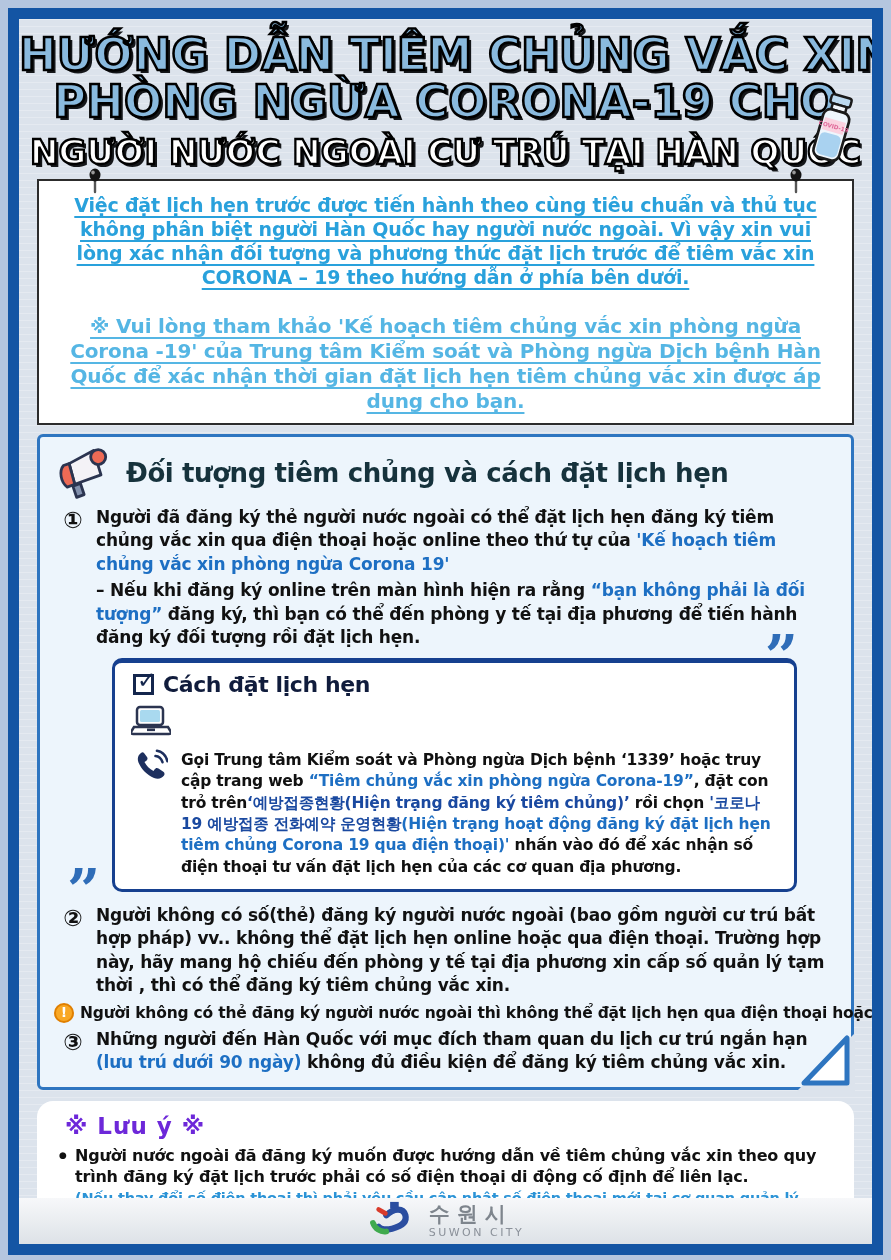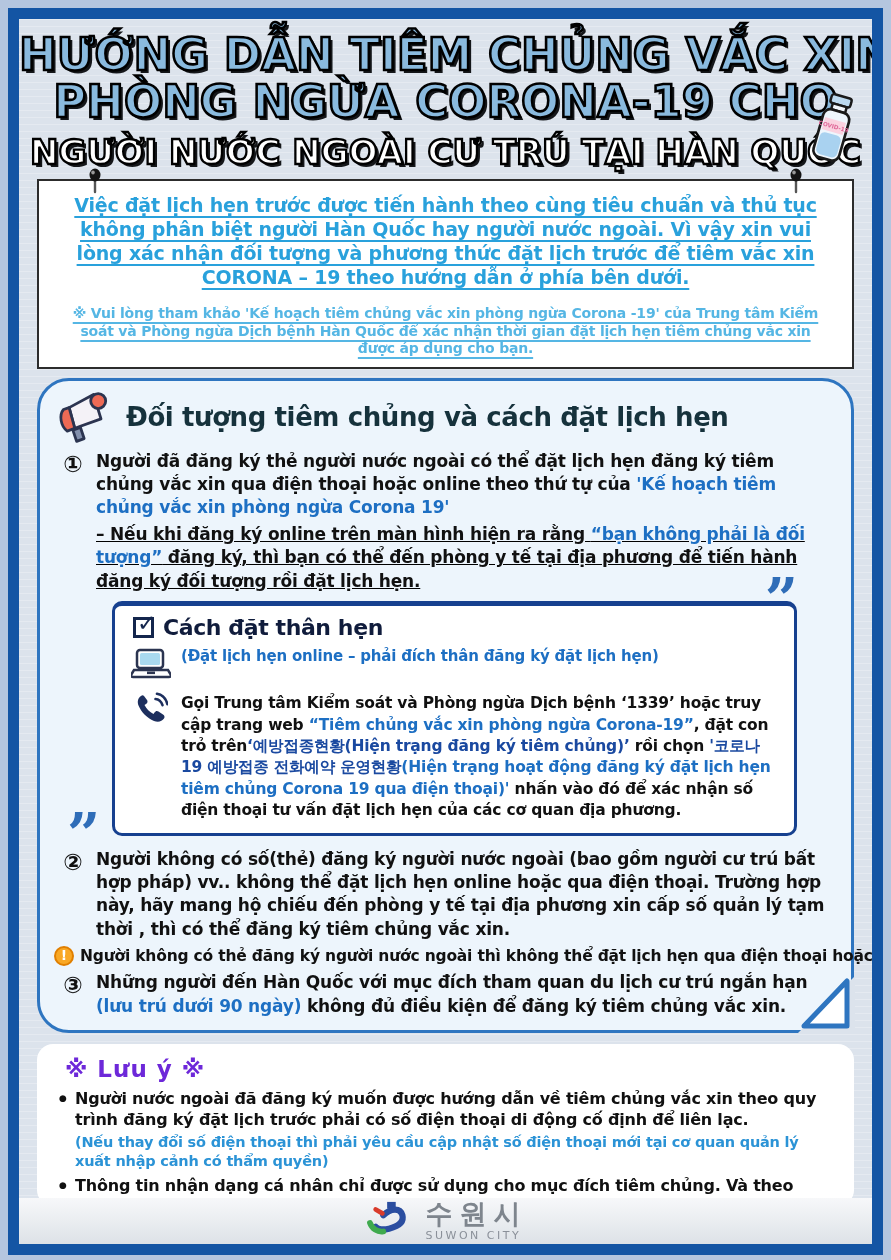--- a/index.html
+++ b/index.html
@@ -18,34 +18,34 @@
   .t-white { font-size:34px; font-weight:800; color:#ffffff; -webkit-text-stroke:2.3px #000;
              text-shadow:3px 3px 0 #15171a; margin-top:9px; line-height:1.05; white-space:nowrap; }
   .vial { position:absolute; right:16px; top:74px; transform:rotate(16deg); }
 
   
   .notice-box { margin:9px 18px 0; background:#fff; border:2px solid #2c2c2c; position:relative; padding:13px 28px 9px; }
   .pin { position:absolute; top:-13px; }
   .pin.l { left:48px; } .pin.r { right:48px; }
   .n1 { color:#29a1dc; font-weight:700; font-size:19px; line-height:1.26; text-align:center;
         text-decoration:underline; text-decoration-thickness:2px; text-underline-offset:4px; letter-spacing:-0.2px; }
-  .n2 { color:#55b6e4; font-weight:700; font-size:14px; line-height:1.25; text-align:center; margin-top:15px;
+  .n2 { color:#55b6e4; font-weight:700; font-size:20px; line-height:1.25; text-align:center; margin-top:24px;
         text-decoration:underline; text-decoration-thickness:2px; text-underline-offset:4px; letter-spacing:-0.2px; }
 
   
-  .main-box { margin:9px 18px 0; background:#edf5fc; border:3.5px solid #2e75c0; border-radius:32px;
+  .main-box { margin:9px 18px 0; background:#edf5fc; border:3.5px solid #2e75c0; border-radius:6px;
               padding:8px 16px 12px 14px; position:relative; }
   .sec-head { display:flex; align-items:center; gap:10px; margin-left:2px; }
   .sec-head h2 { font-size:26px; font-weight:800; color:#16323c; letter-spacing:-0.4px; }
   .item { display:flex; gap:8px; margin-top:5px; padding:0 4px; }
   .num { font-size:23px; line-height:1.25; font-weight:600; color:#111; flex:0 0 30px; text-align:center; }
   .item p, .subitem p { font-size:17px; font-weight:700; color:#111; line-height:1.38; letter-spacing:-0.2px; }
   .bl { color:#1d6fc3; }
   .kr { color:#1a49a0; }
-  .subitem { margin:3px 4px 8px 42px;text-decoration:underline; }
+  .subitem { margin:3px 4px 8px 42px; }
 
   .howto-box { margin:7px 38px 12px 58px; background:#fff; border:3px solid #16408f; border-top-width:5px;
                border-radius:10px; padding:9px 16px 11px; position:relative; }
   .q { position:absolute; font-family:"DejaVu Serif","Liberation Serif",serif; font-weight:bold;
        font-size:58px; color:#2f6db8; line-height:1; height:40px; overflow:visible; }
   .q::before { content:"\201D"; }
   .q-top { top:-36px; right:-4px; }
   .q-btm { bottom:-12px; left:-48px; }
   .howto-head { display:flex; align-items:center; gap:9px; margin-left:2px; }
   .cbx { width:21px; height:21px; border:3px solid #14264d; position:relative; flex:0 0 21px; }
@@ -68,21 +68,21 @@
   .note-box { margin:11px 18px 0; background:#fff; border-radius:16px; padding:10px 22px 10px; }
   .note-box h2 { font-size:23px; font-weight:800; color:#6d28d9; margin:2px 0 7px 6px; letter-spacing:1px; }
   .nli { position:relative; padding-left:16px; font-size:16px; font-weight:700; line-height:1.3;
          color:#111; margin-top:5px; letter-spacing:-0.2px; }
   .nli::before { content:"\25CF"; position:absolute; left:0; top:4px; font-size:9px; color:#111; }
   .nsub { color:#2b93d6; font-size:14.5px; font-weight:700; line-height:1.3; margin-top:2px; letter-spacing:-0.2px; }
 
   
   .footer { position:absolute; left:0; right:0; bottom:0; height:46px;
             background:linear-gradient(#f7f8fa,#dde2e7); display:flex; align-items:center; justify-content:center; gap:10px; }
-  .f-kr { font-size:27px; color:#7e858d; letter-spacing:7px; font-weight:700; line-height:1.05; }
+  .f-kr { font-size:21px; color:#7e858d; letter-spacing:7px; font-weight:700; line-height:1.05; }
   .f-en { font-size:11px; color:#8a9099; letter-spacing:2.5px; }
 </style>
 </head>
 <body>
 
 <div class="poster">
   <div class="frame">
 
     <header class="title-wrap">
       <div class="t-blue">HƯỚNG DẪN TIÊM CHỦNG VẮC XIN</div>
@@ -131,34 +131,33 @@
 
       <div class="subitem">
         <p><span>– Nếu khi đăng ký online trên màn hình hiện ra rằng </span><span class="bl">“bạn không phải là đối tượng”</span><span> đăng ký, thì bạn có thể đến phòng y tế tại địa phương để tiến hành đăng ký đối tượng rồi đặt lịch hẹn.</span></p>
       </div>
 
       <div class="howto-box">
         <span class="q q-top"></span>
         <span class="q q-btm"></span>
         <div class="howto-head">
           <span class="cbx"></span>
-          <h3>Cách đặt thân hẹn</h3>
+          <h3>Cách đặt lịch hẹn</h3>
         </div>
 
         <div class="entry">
           <span class="eicon">
             <svg width="40" height="32" viewBox="0 0 40 32">
               <rect x="6" y="2" width="26" height="18" rx="3" fill="#fff" stroke="#2b3450" stroke-width="2.5"></rect>
               <rect x="9" y="5" width="20" height="12" rx="1.5" fill="#a9d9ef"></rect>
               <path d="M3 22 h34 l3 5 a2 2 0 0 1 -2 2 h-36 a2 2 0 0 1 -2 -2 z" fill="#fff" stroke="#2b3450" stroke-width="2.5"></path>
               <rect x="16" y="23.5" width="8" height="2.6" fill="#2b3450"></rect>
             </svg>
           </span>
           <div>
-            <p class="head">(Đặt lịch hẹn online – phải đích thân đăng ký đặt lịch hẹn)</p>
           </div>
         </div>
 
         <div class="entry">
           <span class="eicon">
             <svg width="34" height="32" viewBox="0 0 34 32">
               <path d="M7 4 C4 6 3 9.5 4.5 13.5 C7.5 20.5 13 26 20 29 C24 30.6 28 29.6 30 26.6 C31 25 30.5 23.5 29 22.5 L24.5 19.5 C23 18.5 21.5 19 20.5 20.5 L19.5 22 C15.5 20 12.5 17 10.5 13 L12 12 C13.5 11 14 9.5 13 8 L10 4 C9 2.6 8 3.2 7 4 Z" fill="#1d2f5e"></path>
               <path d="M21.5 7 q5 0.4 7 6.2" fill="none" stroke="#1d2f5e" stroke-width="2.6" stroke-linecap="round"></path>
               <path d="M23 1.8 q8 1.2 10.4 10.4" fill="none" stroke="#1d2f5e" stroke-width="2.6" stroke-linecap="round"></path>
             </svg>

